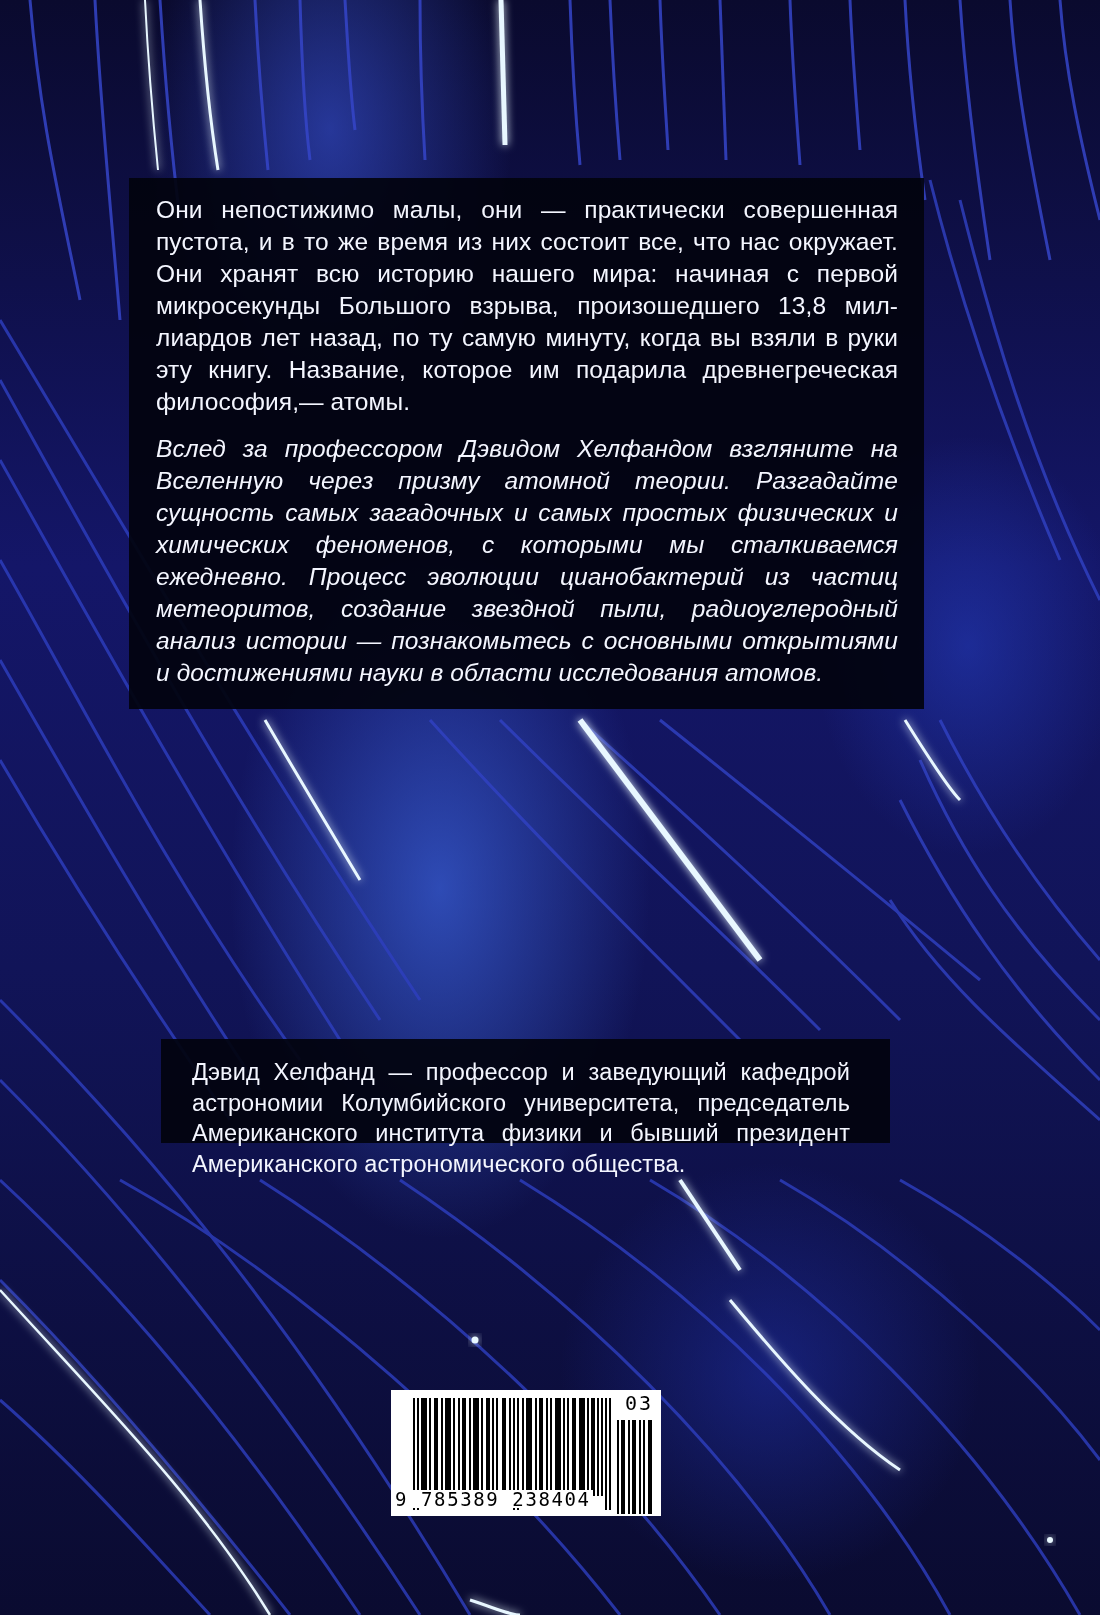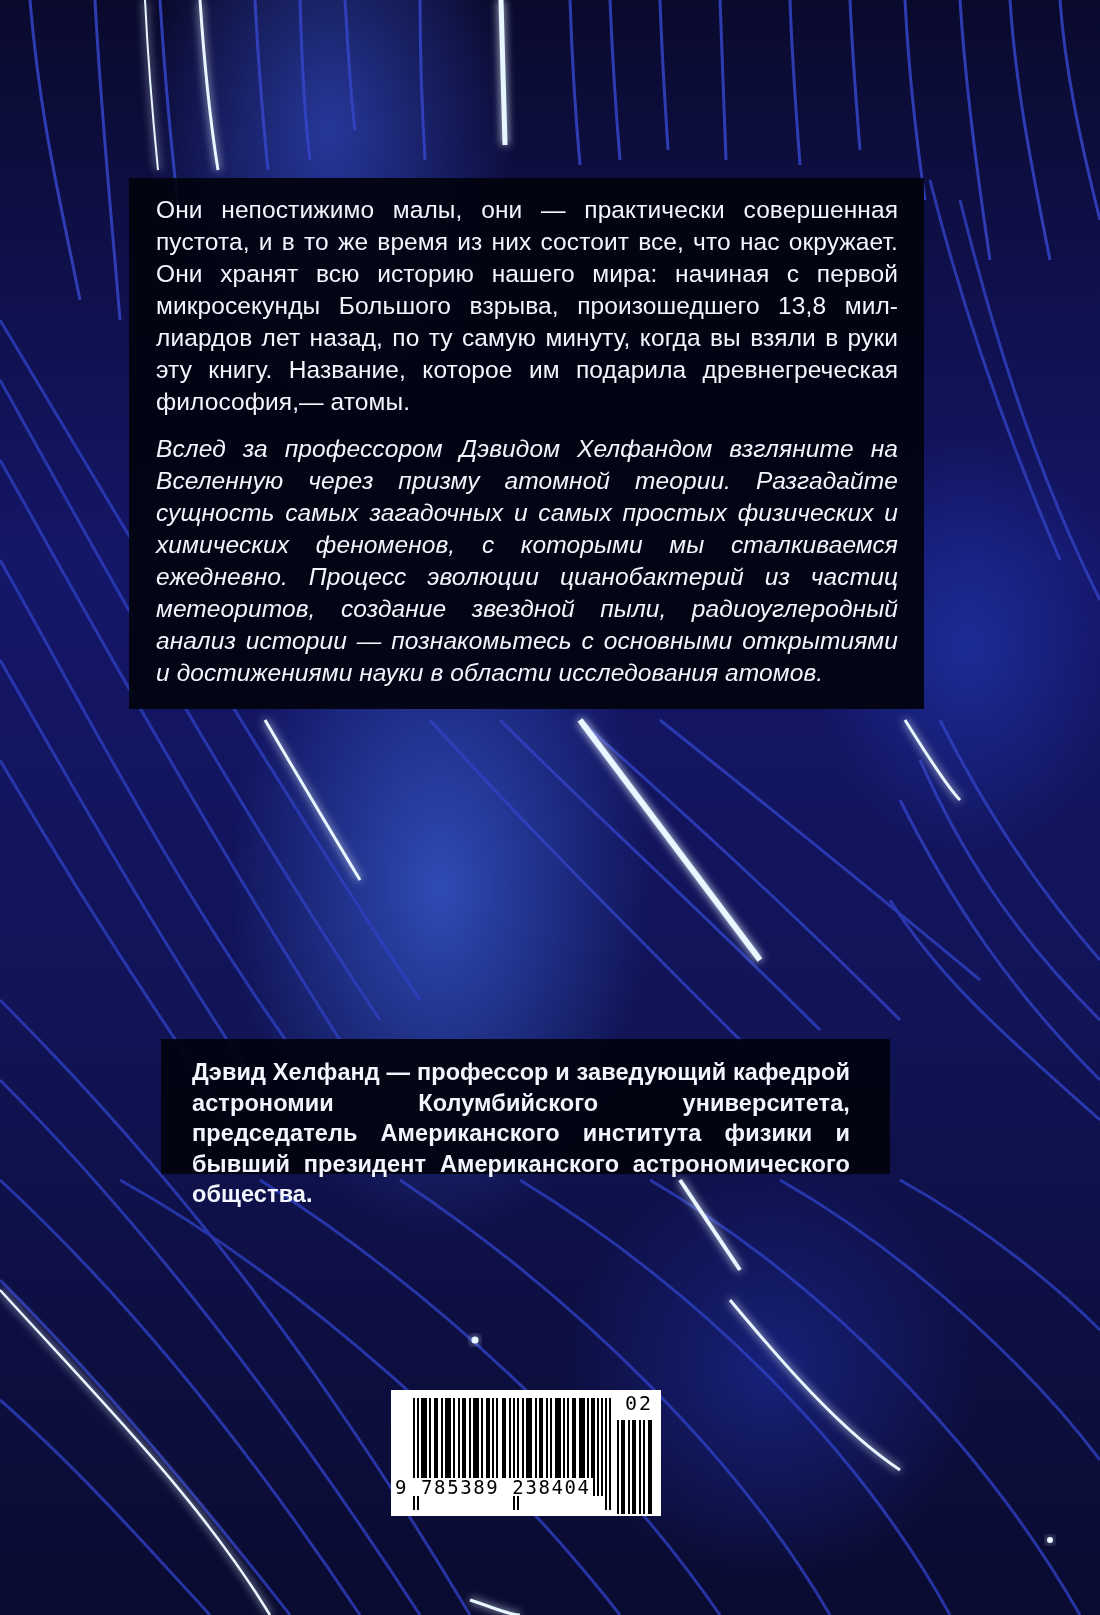--- a/index.html
+++ b/index.html
@@ -40,23 +40,22 @@
       left: 129px;
       top: 178px;
       width: 795px;
       height: 531px;
       padding: 16px 26px 0 27px;
     }
     .panel-author {
       left: 161px;
       top: 1039px;
       width: 729px;
-      height: 135px;
+      height: 104px;
       padding: 18px 40px 0 31px;
-      font-weight: bold;
     }
     .para {
       margin: 0;
       font-size: 24.5px;
       line-height: 32px;
       text-align: justify;
       letter-spacing: 0.1px;
     }
     .para + .para {
       margin-top: 15px;
@@ -73,21 +72,21 @@
       width: 270px;
       height: 126px;
       background: #ffffff;
     }
     .barcode svg {
       display: block;
     }
     .isbn-digits {
       position: absolute;
       left: 4px;
-      bottom: 20px;
+      bottom: 8px;
       font-family: "DejaVu Sans Mono", "Liberation Mono", monospace;
       font-size: 19px;
       letter-spacing: 1.6px;
       color: #000;
       background: #fff;
       line-height: 18px;
       padding-right: 2px;
     }
     .addon-digits {
       position: absolute;
@@ -240,14 +239,14 @@
       <rect x="226" y="30" width="2" height="94"></rect>
       <rect x="230" y="30" width="4" height="94"></rect>
       <rect x="237" y="30" width="2" height="94"></rect>
       <rect x="241" y="30" width="4" height="94"></rect>
       <rect x="248" y="30" width="2" height="94"></rect>
       <rect x="252" y="30" width="2" height="94"></rect>
       <rect x="257" y="30" width="4" height="94"></rect>
     </g>
   </svg>
   <span class="isbn-digits">9 785389 238404</span>
-  <span class="addon-digits">02</span>
+  <span class="addon-digits">03</span>
 </div>
 
 </body></html>

